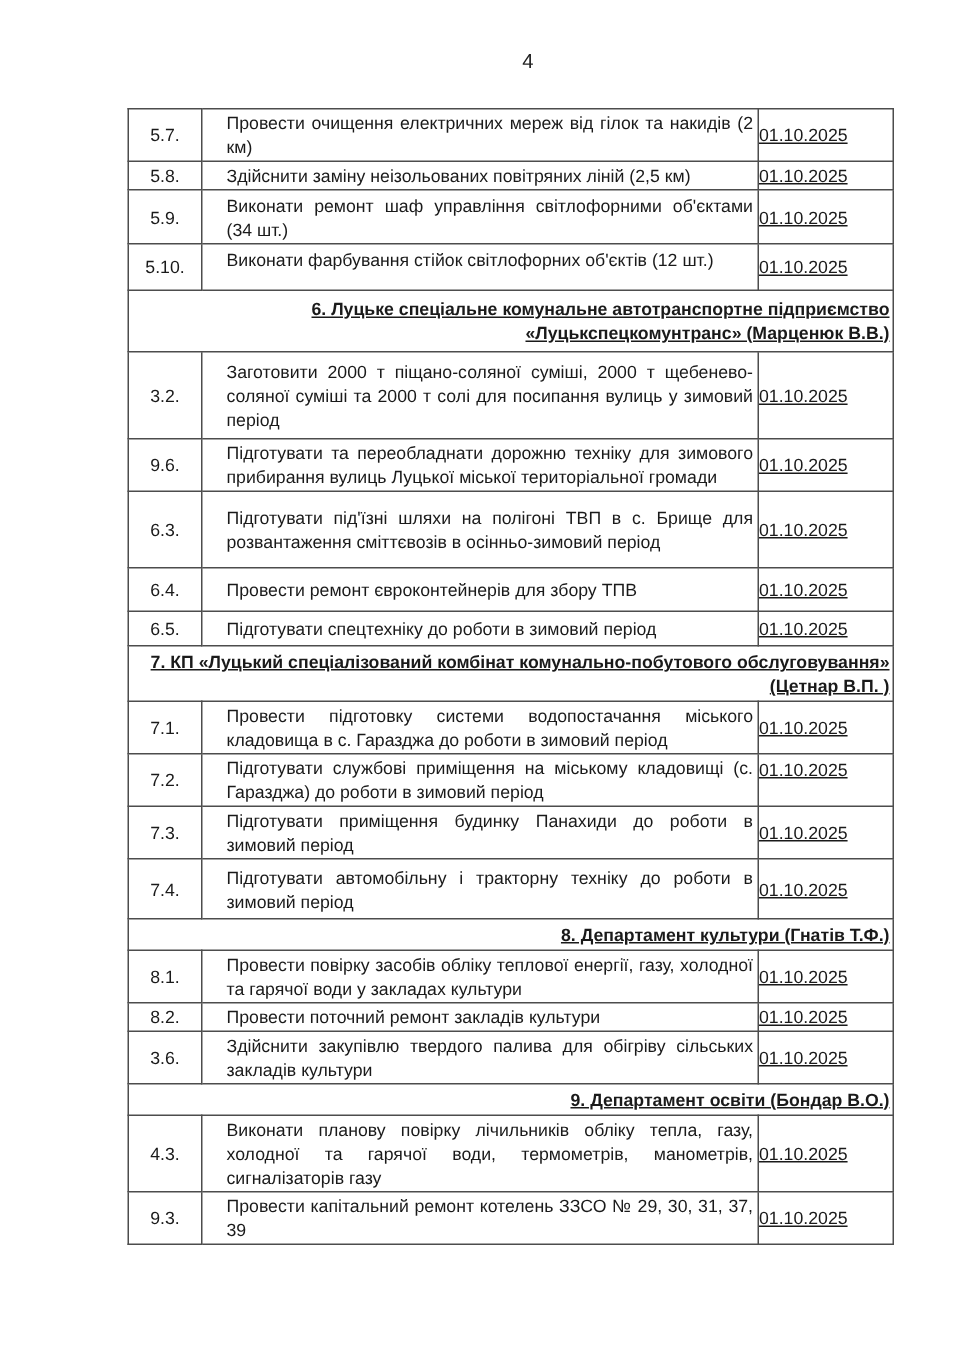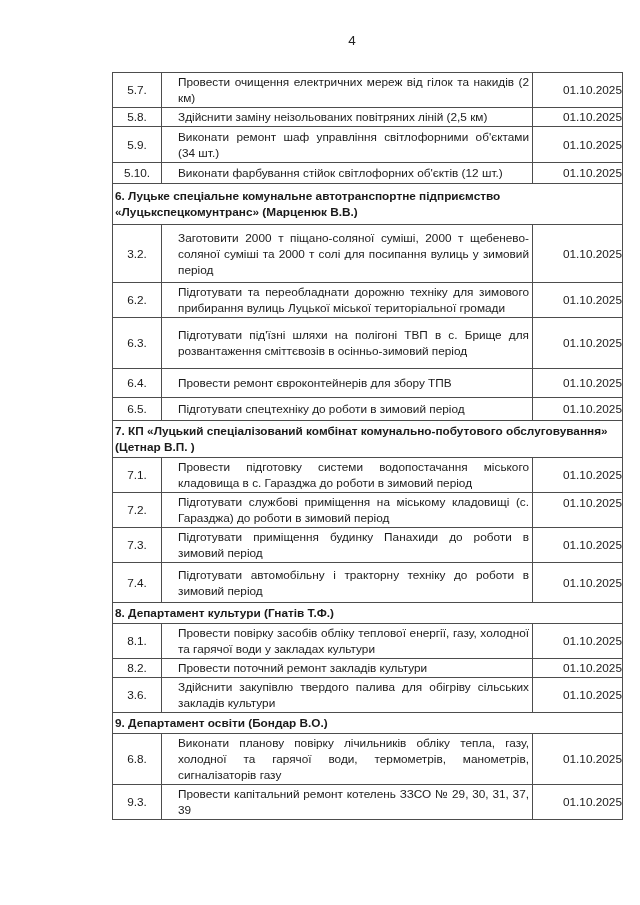--- a/index.html
+++ b/index.html
@@ -14,40 +14,40 @@
     font-family:"Liberation Sans","DejaVu Sans",sans-serif;
     color:var(--text,#1a1a1a);
     position:relative;
     overflow:hidden;
   }
   .page-number{
     position:absolute;top:33px;left:97px;width:510px;
     text-align:center;font-size:13.5px;color:#222;
   }
   #plan-table{
-    position:absolute;top:72px;left:112px;width:510px;
+    position:absolute;top:72px;left:85px;width:510px;
     border-collapse:collapse;table-layout:fixed;
   }
   #plan-table td{
     border:1px solid var(--border,#4d4d4d);
     font-size:11.8px;line-height:16px;
     vertical-align:middle;padding:0;
     overflow:hidden;
   }
   #plan-table td.num{text-align:center;}
   #plan-table td.task{text-align:justify;padding:1px 3px 1px 16px;margin-left:41px;}
-  #plan-table td.date{text-align:right;}
+  #plan-table td.date{text-align:left;text-decoration:underline;}
   #plan-table tr.section td{
-    text-align:left;font-weight:bold;padding:2px 2px;
+    text-align:right;font-weight:bold;padding:2px 2px;text-decoration:underline;
   }
   
   #plan-table tr:nth-child(1){height:31px}
   #plan-table tr:nth-child(2){height:16px}
   #plan-table tr:nth-child(3){height:36px}
-  #plan-table tr:nth-child(4){height:21px}
+  #plan-table tr:nth-child(4){height:31px}
   #plan-table tr:nth-child(5){height:41px}
   #plan-table tr:nth-child(6){height:58px}
   #plan-table tr:nth-child(7){height:34px}
   #plan-table tr:nth-child(8){height:51px}
   #plan-table tr:nth-child(9){height:29px}
   #plan-table tr:nth-child(10){height:23px}
   #plan-table tr:nth-child(11){height:33px}
   #plan-table tr:nth-child(12){height:32px}
   #plan-table tr:nth-child(13){height:31px}
   #plan-table tr:nth-child(14){height:30px}
@@ -102,21 +102,21 @@
           <div>6. Луцьке спеціальне комунальне автотранспортне підприємство</div>
           <div>«Луцькспецкомунтранс» (Марценюк В.В.)</div>
         </td>
       </tr>
       <tr>
         <td class="num">3.2.</td>
         <td class="task">Заготовити 2000 т піщано-соляної суміші, 2000 т щебенево-соляної суміші та 2000 т солі для посипання вулиць у зимовий період</td>
         <td class="date">01.10.2025</td>
       </tr>
       <tr>
-        <td class="num">6.2.</td>
+        <td class="num">9.6.</td>
         <td class="task">Підготувати та переобладнати дорожню техніку для зимового прибирання вулиць Луцької міської територіальної громади</td>
         <td class="date">01.10.2025</td>
       </tr>
       <tr>
         <td class="num">6.3.</td>
         <td class="task">Підготувати під'їзні шляхи на полігоні ТВП в с. Брище для розвантаження сміттєвозів в осінньо-зимовий період</td>
         <td class="date">01.10.2025</td>
       </tr>
       <tr>
         <td class="num">6.4.</td>
@@ -173,21 +173,21 @@
         <td class="num">3.6.</td>
         <td class="task">Здійснити закупівлю твердого палива для обігріву сільських закладів культури</td>
         <td class="date">01.10.2025</td>
       </tr>
       <tr class="section">
         <td colspan="3">
           <div>9. Департамент освіти (Бондар В.О.)</div>
         </td>
       </tr>
       <tr>
-        <td class="num">6.8.</td>
+        <td class="num">4.3.</td>
         <td class="task">Виконати планову повірку лічильників обліку тепла, газу, холодної та гарячої води, термометрів, манометрів, сигналізаторів газу</td>
         <td class="date">01.10.2025</td>
       </tr>
       <tr>
         <td class="num">9.3.</td>
         <td class="task">Провести капітальний ремонт котелень ЗЗСО № 29, 30, 31, 37, 39</td>
         <td class="date">01.10.2025</td>
       </tr>
     </tbody>
 </table>

